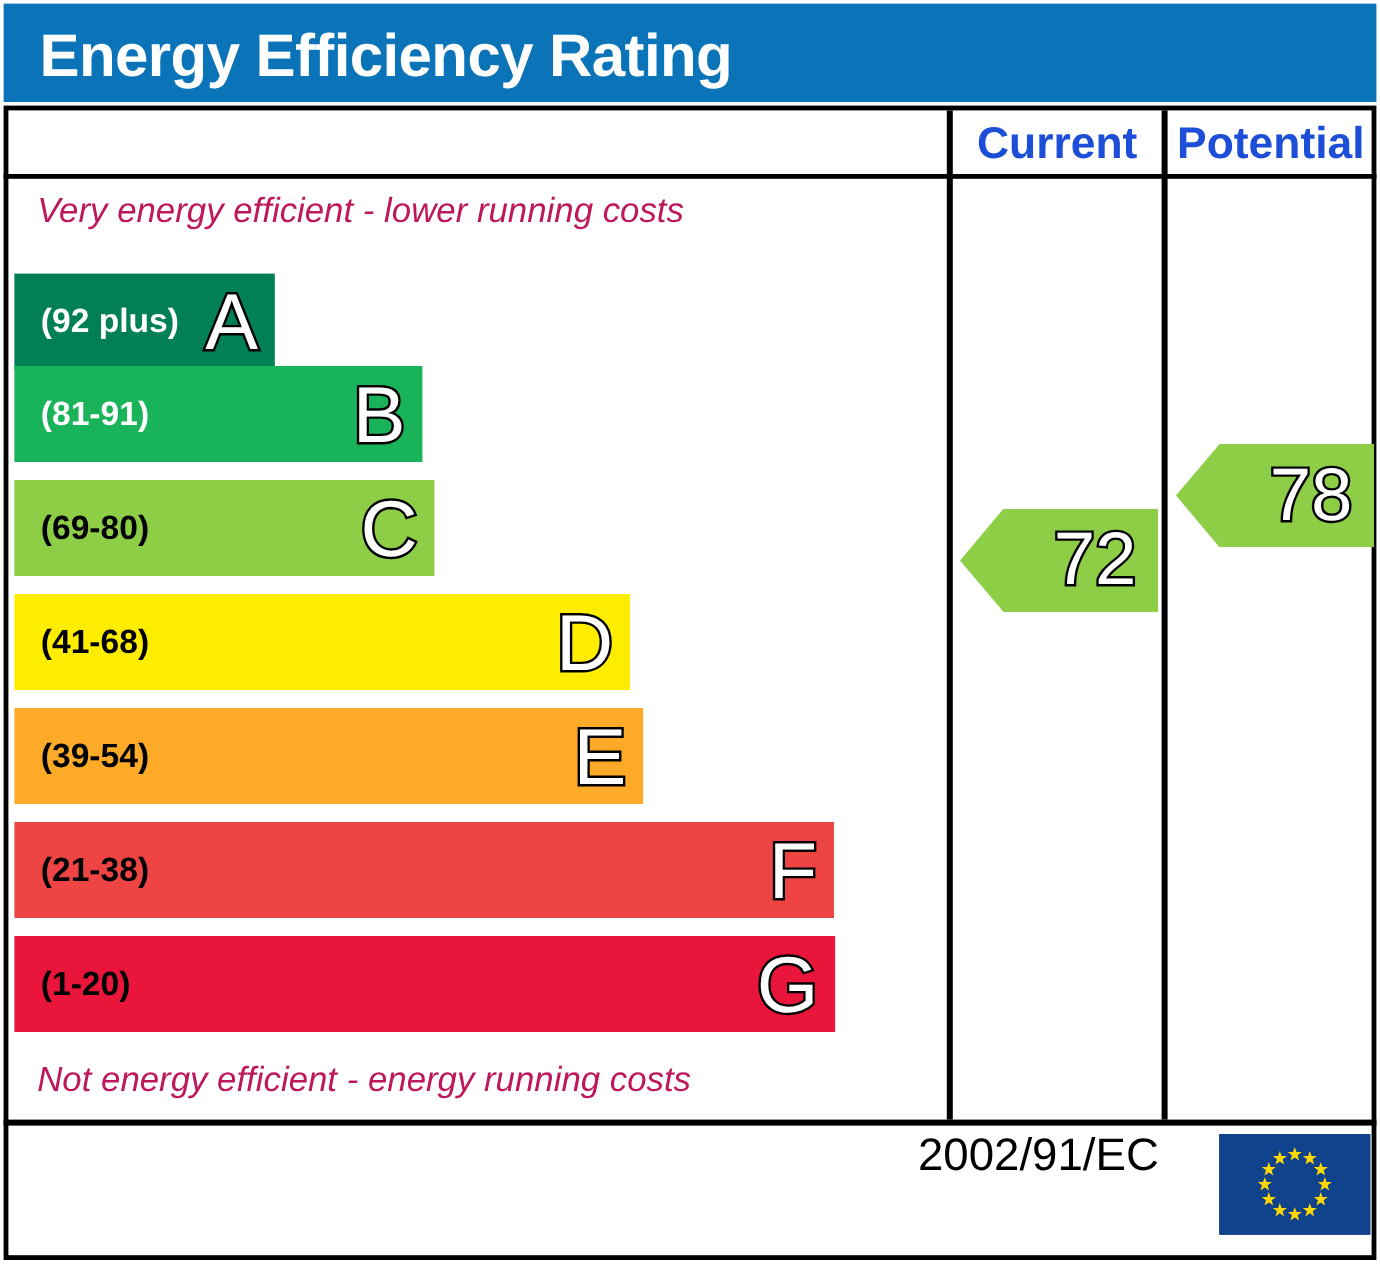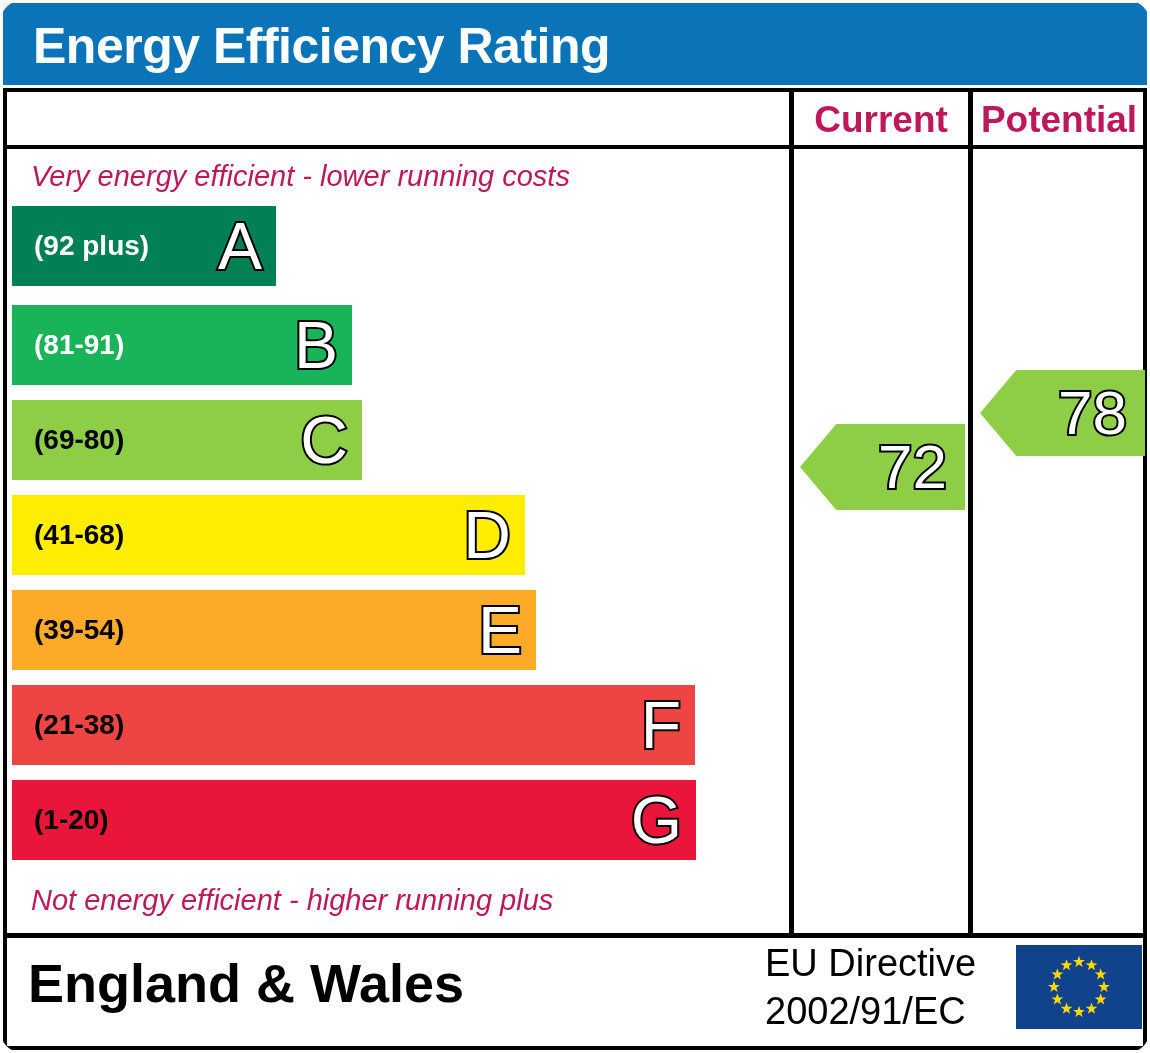--- a/index.html
+++ b/index.html
@@ -9,21 +9,20 @@
   }
   body {
     font-family: "Liberation Sans", sans-serif;
   }
   #epc {
     position: relative;
     width: 1150px;
     height: 1053px;
     background: #ffffff;
     overflow: hidden;
-    border-radius: 23px;
   }
 
   
   .title-bar {
     position: absolute;
     left: 3px;
     top: 3px;
     width: 1144px;
     height: 82px;
     background: #0b74b8;
@@ -68,21 +67,21 @@
   }
   .col-div.current  { left: 789px;  top: 92px; height: 841px; }
   .col-div.potential{ left: 968px;  top: 92px; height: 841px; }
 
   .col-hdr {
     position: absolute;
     top: 96px;
     height: 48px;
     font-size: 37px;
     font-weight: bold;
-    color: #be185d;
+    color: #1d4ed8;
     display: flex;
     align-items: center;
     justify-content: center;
     white-space: nowrap;
   }
   .col-hdr.current   { left: 794px; width: 174px; }
   .col-hdr.potential { left: 973px; width: 172px; }
 
   
   .ftr-rule {
@@ -199,24 +198,24 @@
   <div class="frame"></div>
 
   <div class="hdr-rule"></div>
   <div class="col-div current"></div>
   <div class="col-div potential"></div>
 
   <div class="col-hdr current">Current</div>
   <div class="col-hdr potential">Potential</div>
 
   <div class="caption top">Very energy efficient - lower running costs</div>
-  <div class="caption bottom">Not energy efficient - higher running plus</div>
+  <div class="caption bottom">Not energy efficient - energy running costs</div>
 
   <div id="bands-host">
-      <div class="band" style="top: 206px; width: 264px; background: rgb(0, 128, 84);">
+      <div class="band" style="top: 228px; width: 217px; background: rgb(0, 128, 84);">
         <span class="range" style="color: rgb(255, 255, 255);">(92 plus)</span>
         <span class="letter">A</span>
       </div>
       <div class="band" style="top: 305px; width: 340px; background: rgb(25, 180, 89);">
         <span class="range" style="color: rgb(255, 255, 255);">(81-91)</span>
         <span class="letter">B</span>
       </div>
       <div class="band" style="top: 400px; width: 350px; background: rgb(141, 206, 70);">
         <span class="range" style="color: rgb(0, 0, 0);">(69-80)</span>
         <span class="letter">C</span>
@@ -242,23 +241,21 @@
   <div id="arrows-host">
       <div class="arrow current" style="background: rgb(141, 206, 70);">
         <span class="val">72</span>
       </div>
       <div class="arrow potential" style="background: rgb(141, 206, 70); align-items: center;">
         <span class="val">78</span>
       </div>
     </div>
 
   <div class="ftr-rule"></div>
-  <div class="region">England &amp; Wales</div>
   <div class="directive">
-    <div>EU Directive</div>
     <div>2002/91/EC</div>
   </div>
   <div class="eu-flag">
     <svg viewBox="0 0 126 84" xmlns="http://www.w3.org/2000/svg" aria-hidden="true">
       <rect x="0" y="0" width="126" height="84" fill="#11438c"></rect>
       <g id="eu-stars" fill="#ffd800">
           <polygon points="63.00,10.80 64.46,14.99 68.90,15.08 65.36,17.77 66.64,22.02 63.00,19.48 59.36,22.02 60.64,17.77 57.10,15.08 61.54,14.99"></polygon>
           <polygon points="75.50,14.15 76.96,18.34 81.40,18.43 77.86,21.12 79.14,25.37 75.50,22.83 71.86,25.37 73.14,21.12 69.60,18.43 74.04,18.34"></polygon>
           <polygon points="84.65,23.30 86.11,27.49 90.55,27.58 87.01,30.27 88.29,34.52 84.65,31.98 81.01,34.52 82.29,30.27 78.75,27.58 83.19,27.49"></polygon>
           <polygon points="88.00,35.80 89.46,39.99 93.90,40.08 90.36,42.77 91.64,47.02 88.00,44.48 84.36,47.02 85.64,42.77 82.10,40.08 86.54,39.99"></polygon>

